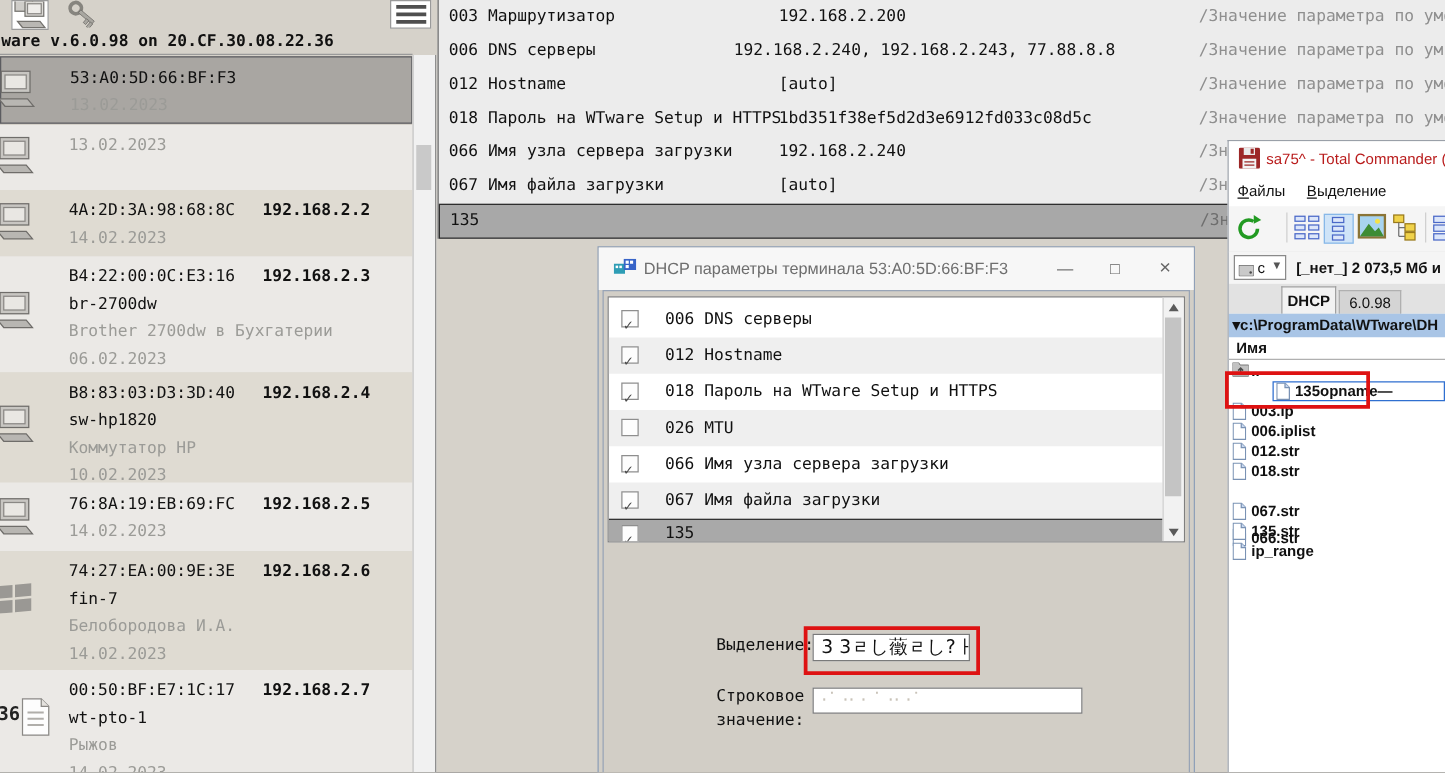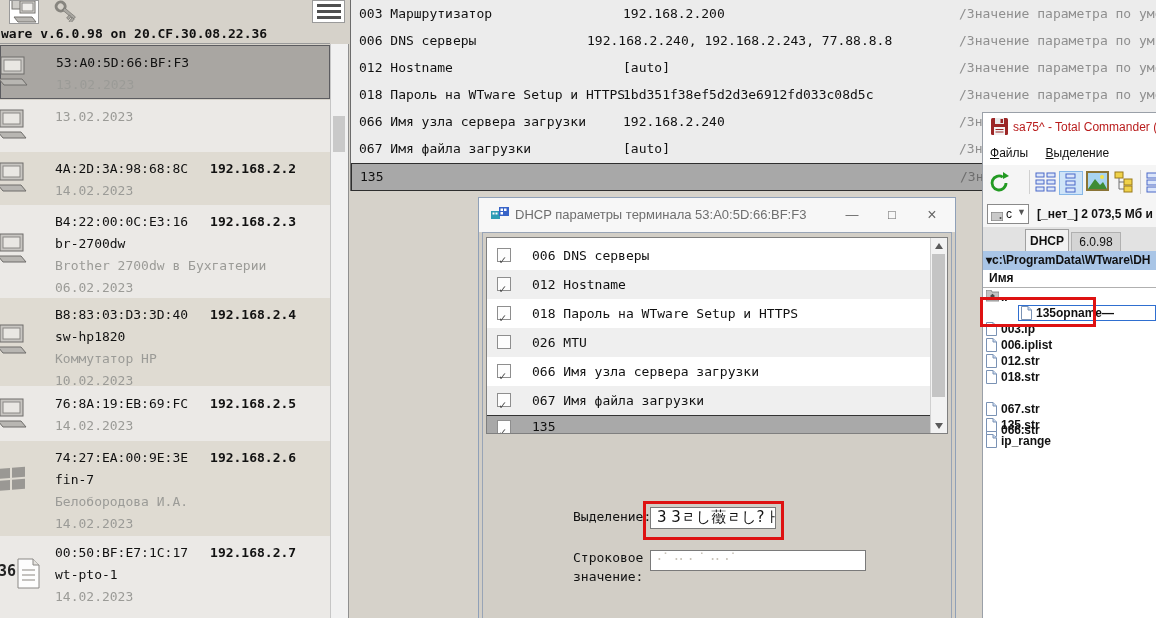--- a/index.html
+++ b/index.html
@@ -195,20 +195,21 @@
         <span class="badge36" style="top:24px;">36</span>
         <span class="ticon" style="left:17px;top:22px;"><svg width="24" height="32" viewBox="0 0 24 32">
               <path d="M1 1 L16 1 L22 7 L22 30 L1 30 Z" fill="#fdfdfd" stroke="#8a8885"></path>
               <path d="M16 1 L16 7 L22 7" fill="#e4e2de" stroke="#8a8885"></path>
               <line x1="5" y1="12" x2="18" y2="12" stroke="#b0aeaa" stroke-width="1.5"></line>
               <line x1="5" y1="17" x2="18" y2="17" stroke="#b0aeaa" stroke-width="1.5"></line>
               <line x1="5" y1="22" x2="18" y2="22" stroke="#b0aeaa" stroke-width="1.5"></line>
             </svg></span>
         <div><span>00:50:BF:E7:1C:17</span><span class="ip">192.168.2.7</span></div>
         <div>wt-pto-1</div>
+        <div class="muted">Рыжов</div>
         <div class="muted">14.02.2023</div>
       </div>
     </div>
     <div class="sb-scroll">
       <div class="sb-thumb" style="top:72px;height:36px;"></div>
     </div>
   </div>
 
   <div class="table-panel">
     <div class="trow" style="top:0;">

